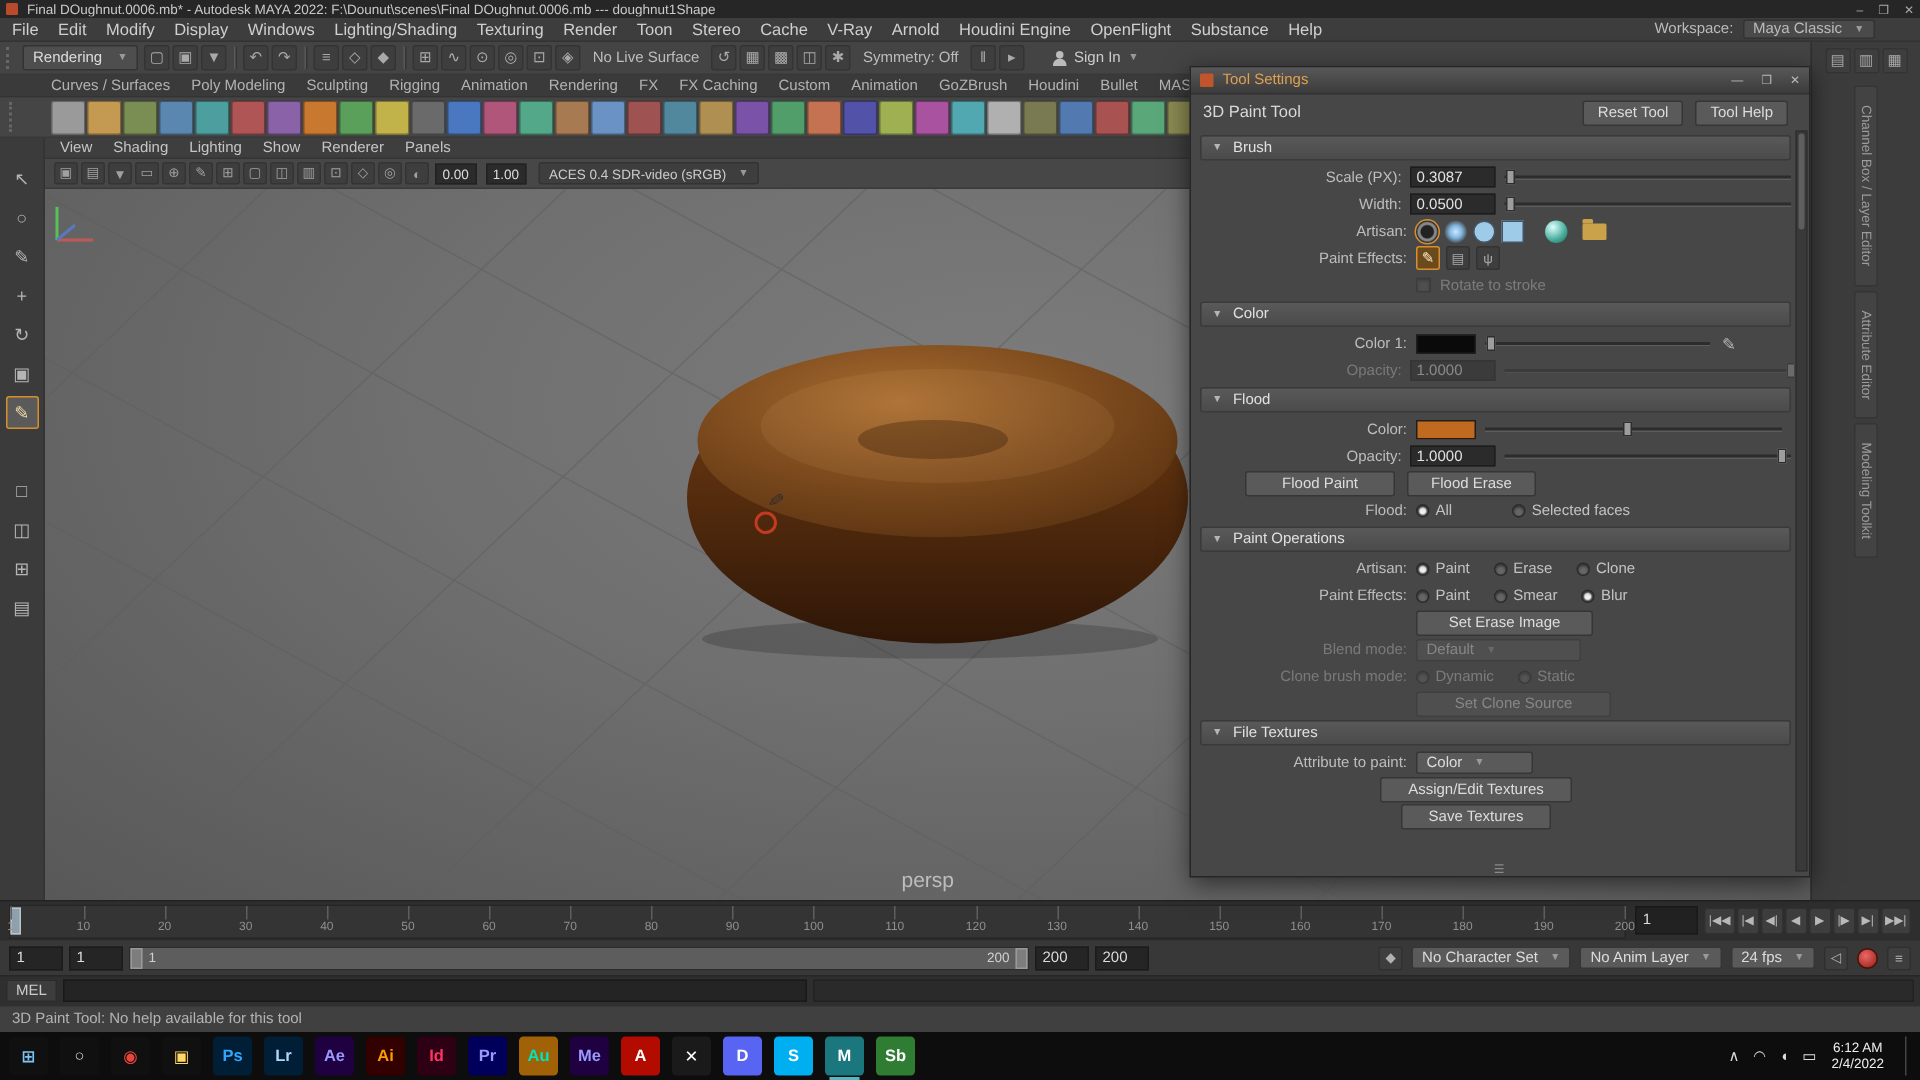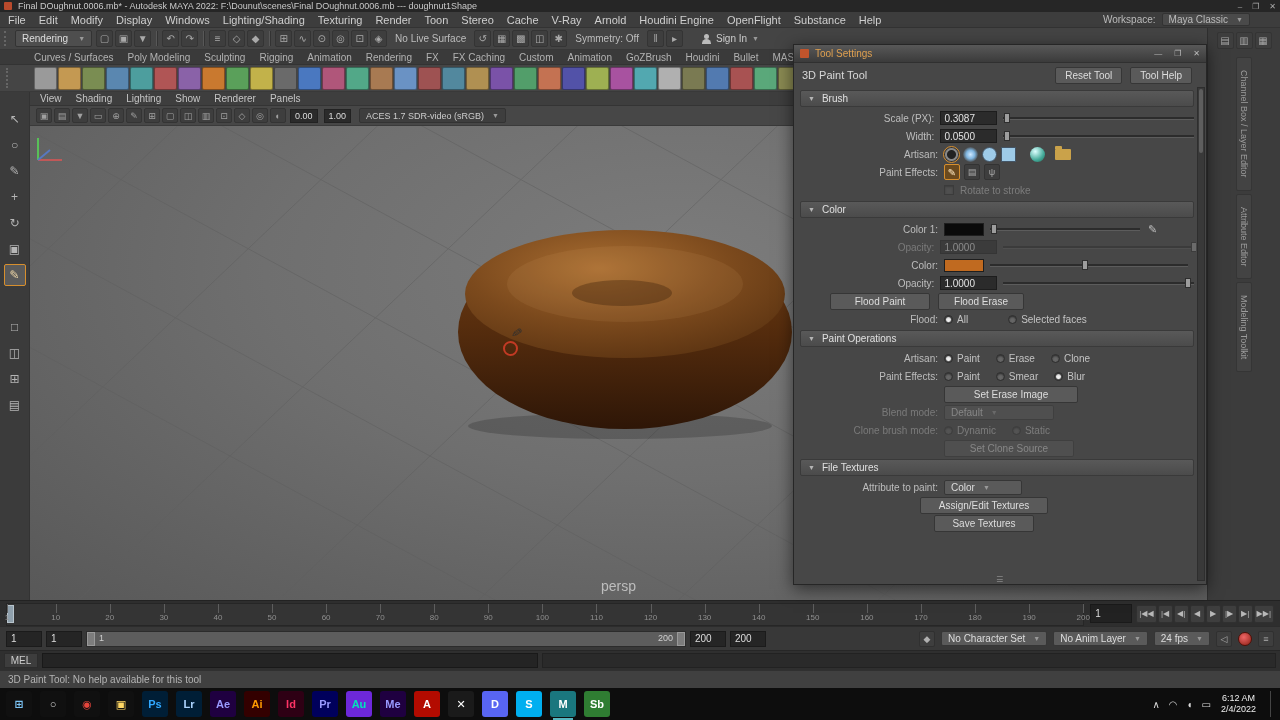--- a/index.html
+++ b/index.html
@@ -335,21 +335,21 @@
           <span class="vicon">◫</span>
           <span class="vicon">▥</span>
           <span class="vicon">⊡</span>
           <span class="vicon">◇</span>
           <span class="vicon">◎</span>
           <span class="vicon">◐</span>
         </span>
       <span class="vfield">0.00</span>
       <span class="vfield">1.00</span>
       <span class="cs-dd">
-        <span>ACES 1.7 SDR-video (sRGB)</span>
+        <span>ACES 0.4 SDR-video (sRGB)</span>
         <span class="caret">▼</span>
       </span>
     </div>
     <div class="view3d">
       <svg width="1177" height="474" viewBox="0 0 1177 474" preserveAspectRatio="none">
         <g stroke="#5f5f5f" stroke-width="1" opacity="0.55">
           <line x1="-500" y1="-50" x2="550" y2="520"></line>
           <line x1="-300" y1="-50" x2="750" y2="520"></line>
           <line x1="-100" y1="-50" x2="950" y2="520"></line>
           <line x1="100" y1="-50" x2="1150" y2="520"></line>
@@ -484,20 +484,24 @@
       </div>
       <div class="ts-row dis">
         <span class="ts-label">Opacity:</span>
         <span class="num-field">1.0000</span>
         <span class="slider" style="width:196px">
             <span class="track"></span>
             <span class="shandle" style="left:188px"></span>
           </span>
       </div>
 
+      <div class="ts-section">
+        <span class="tri">▼</span>
+        <span>Flood</span>
+      </div>
       <div class="ts-row">
         <span class="ts-label">Color:</span>
         <span class="swatch" style="background:#c06a20"></span>
         <span class="slider" style="width:198px">
             <span class="track"></span>
             <span class="shandle" style="left:92px"></span>
           </span>
       </div>
       <div class="ts-row">
         <span class="ts-label">Opacity:</span>
@@ -554,21 +558,21 @@
             <span class="rdot"></span>
             <span>Smear</span>
           </span>
         <span class="radio sel">
             <span class="rdot"></span>
             <span>Blur</span>
           </span>
       </div>
       <div class="ts-row">
         <span class="indent"></span>
-        <span class="ts-btn" style="width:134px;text-align:center">Set Erase Image</span>
+        <span class="ts-btn" style="width:118px;text-align:center">Set Erase Image</span>
       </div>
       <div class="ts-row dis">
         <span class="ts-label">Blend mode:</span>
         <span class="dd" style="width:110px">
           <span>Default</span>
           <span class="caret">▼</span>
         </span>
       </div>
       <div class="ts-row dis">
         <span class="ts-label">Clone brush mode:</span>
@@ -760,21 +764,21 @@
         </div>
         <div class="task-icon" style="background: rgb(51, 0, 0);">
           <span style="color: rgb(255, 154, 0);">Ai</span>
         </div>
         <div class="task-icon" style="background: rgb(46, 0, 20);">
           <span style="color: rgb(255, 51, 102);">Id</span>
         </div>
         <div class="task-icon" style="background: rgb(0, 0, 91);">
           <span style="color: rgb(153, 153, 255);">Pr</span>
         </div>
-        <div class="task-icon" style="background: #6d28d9; text-align: center;">
+        <div class="task-icon" style="background: #a16207; text-align: center;">
           <span style="color: rgb(0, 228, 187);">Au</span>
         </div>
         <div class="task-icon" style="background: rgb(31, 0, 64);">
           <span style="color: rgb(153, 153, 255);">Me</span>
         </div>
         <div class="task-icon" style="background: rgb(179, 11, 0);">
           <span style="color: rgb(255, 255, 255);">A</span>
         </div>
         <div class="task-icon" style="background: rgb(26, 26, 26);">
           <span style="color: rgb(255, 255, 255);">✕</span>

